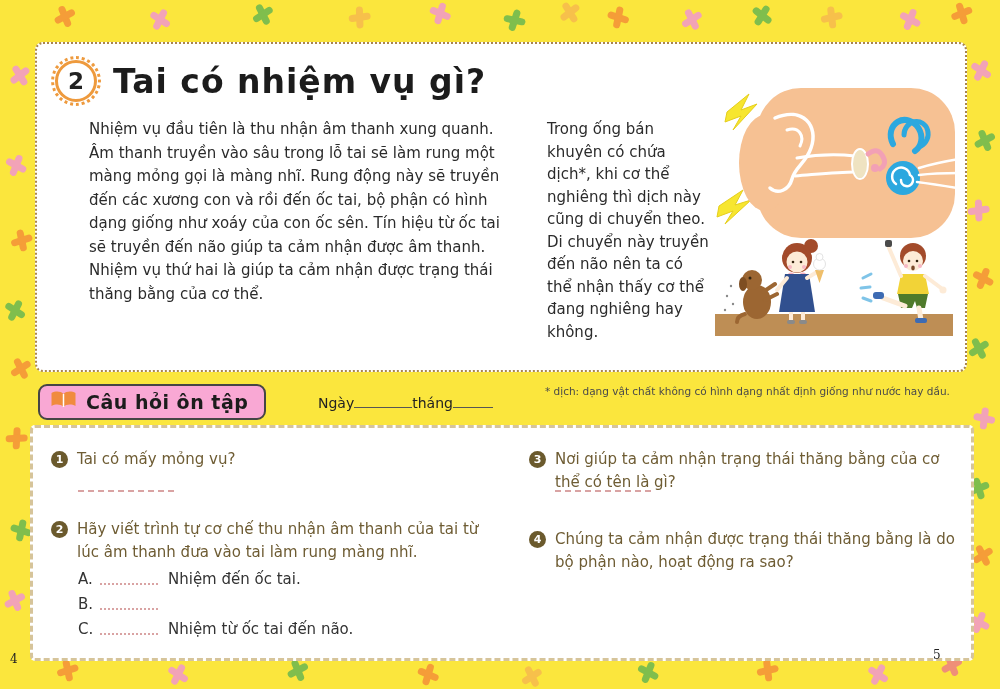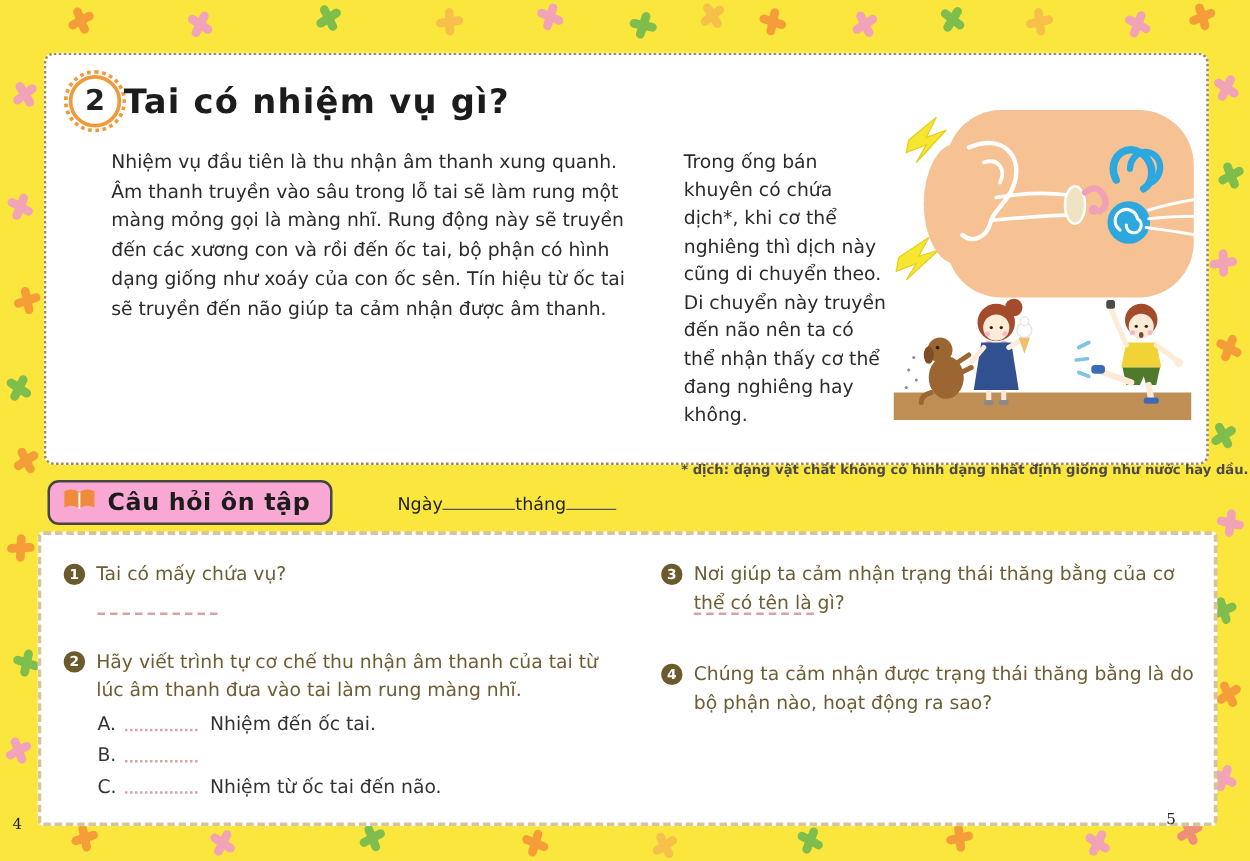--- a/index.html
+++ b/index.html
@@ -10,31 +10,31 @@
   .xmark{position:absolute;width:20px;height:20px;}
   .xmark::before,.xmark::after{content:"";position:absolute;left:-1px;top:7px;width:22px;height:7px;border-radius:4px;background:currentColor;}
   .xmark::before{transform:rotate(48deg);}
   .xmark::after{transform:rotate(-48deg);}
 
   
   .top-panel{position:absolute;left:35px;top:42px;width:928px;height:326px;background:#fff;border:2px dotted #a9854e;border-radius:8px;}
 
   .title-row{position:absolute;left:18px;top:16px;display:flex;align-items:center;}
   .lesson-badge{width:36px;height:36px;border:3px solid #EE9A3D;outline:3px dotted #EE9A3D;outline-offset:1px;border-radius:50%;background:#fff;display:flex;align-items:center;justify-content:center;font-size:23px;font-weight:bold;color:#222;}
-  .page-title{margin-left:2px;font-size:27px;font-weight:800;letter-spacing:1px;color:#1c1c1c;}
+  .page-title{margin-left:16px;font-size:33px;font-weight:800;letter-spacing:1px;color:#1c1c1c;}
 
   .left-col{position:absolute;left:52px;top:74px;width:428px;font-size:15px;line-height:23.5px;color:#2b2b2b;}
   .left-col p{margin:0;}
   .right-col{position:absolute;left:510px;top:74px;width:162px;font-size:15px;line-height:22.5px;color:#2b2b2b;}
   .right-col p{margin:0;}
 
   .illustration{position:absolute;left:668px;top:34px;width:256px;height:268px;}
 
   
-  .footnote{position:absolute;left:545px;top:370px;font-size:10.5px;font-weight:bold;color:#4a4a4a;}
+  .footnote{position:absolute;left:545px;top:385px;font-size:10.5px;font-weight:normal;color:#4a4a4a;}
   .review-badge{position:absolute;left:38px;top:384px;height:30px;background:#f9a8d4;border:2px solid #454545;border-radius:9px;display:flex;align-items:center;padding:1px 16px 1px 10px;gap:9px;}
   .review-badge .label{font-size:19px;font-weight:800;color:#1c1c1c;letter-spacing:0.5px;}
   .date-line{position:absolute;left:318px;top:394px;font-size:14px;color:#222;}
   .u-line{display:inline-block;border-bottom:1.5px solid #555;height:13px;}
 
   
   .bottom-panel{position:absolute;left:30px;top:425px;width:938px;height:230px;background:#fff;border:3px dashed #d6c49a;border-radius:5px;}
   .question{position:absolute;display:flex;gap:9px;font-size:15px;line-height:23px;color:#6e5c33;}
   .q-num{flex:none;width:17px;height:17px;margin-top:3px;border-radius:50%;background:#6b5a2d;color:#fff;font-size:11px;font-weight:bold;display:flex;align-items:center;justify-content:center;}
   .ansline{position:absolute;width:96px;border-bottom:2px dashed #d9a3a3;}
@@ -95,20 +95,21 @@
   <div class="top-panel">
     <div class="title-row">
       <div class="lesson-badge">
         <span>2</span>
       </div>
       <div class="page-title">Tai có nhiệm vụ gì?</div>
     </div>
 
     <div class="left-col">
       <p>Nhiệm vụ đầu tiên là thu nhận âm thanh xung quanh. Âm thanh truyền vào sâu trong lỗ tai sẽ làm rung một màng mỏng gọi là màng nhĩ. Rung động này sẽ truyền đến các xương con và rồi đến ốc tai, bộ phận có hình dạng giống như xoáy của con ốc sên. Tín hiệu từ ốc tai sẽ truyền đến não giúp ta cảm nhận được âm thanh.</p>
+      <p>Nhiệm vụ thứ hai là giúp ta cảm nhận được trạng thái thăng bằng của cơ thể.</p>
     </div>
 
     <div class="right-col">
       <p>Trong ống bán khuyên có chứa dịch*, khi cơ thể nghiêng thì dịch này cũng di chuyển theo. Di chuyển này truyền đến não nên ta có thể nhận thấy cơ thể đang nghiêng hay không.</p>
     </div>
 
     <div class="illustration">
       <svg width="256" height="268" viewBox="0 0 256 268">
 
         <g>
@@ -230,21 +231,21 @@
   </div>
 
   <div class="date-line">
     <span>Ngày</span><span class="u-line" style="width:58px"></span><span>tháng</span><span class="u-line" style="width:40px"></span>
   </div>
 
   <div class="bottom-panel">
 
     <div class="question" style="left:18px;top:20px;width:440px;">
       <span class="q-num">1</span>
-      <span>Tai có mấy chứa vụ?</span>
+      <span>Tai có mấy mỏng vụ?</span>
     </div>
     <div class="ansline" style="left:45px;top:62px;"></div>
 
     <div class="question" style="left:18px;top:90px;width:445px;">
       <span class="q-num">2</span>
       <span>Hãy viết trình tự cơ chế thu nhận âm thanh của tai từ lúc âm thanh đưa vào tai làm rung màng nhĩ.</span>
     </div>
     <div class="opt-row" style="left:45px;top:142px;">
       <span class="opt-letter">A.</span>
       <span class="dots"></span>

